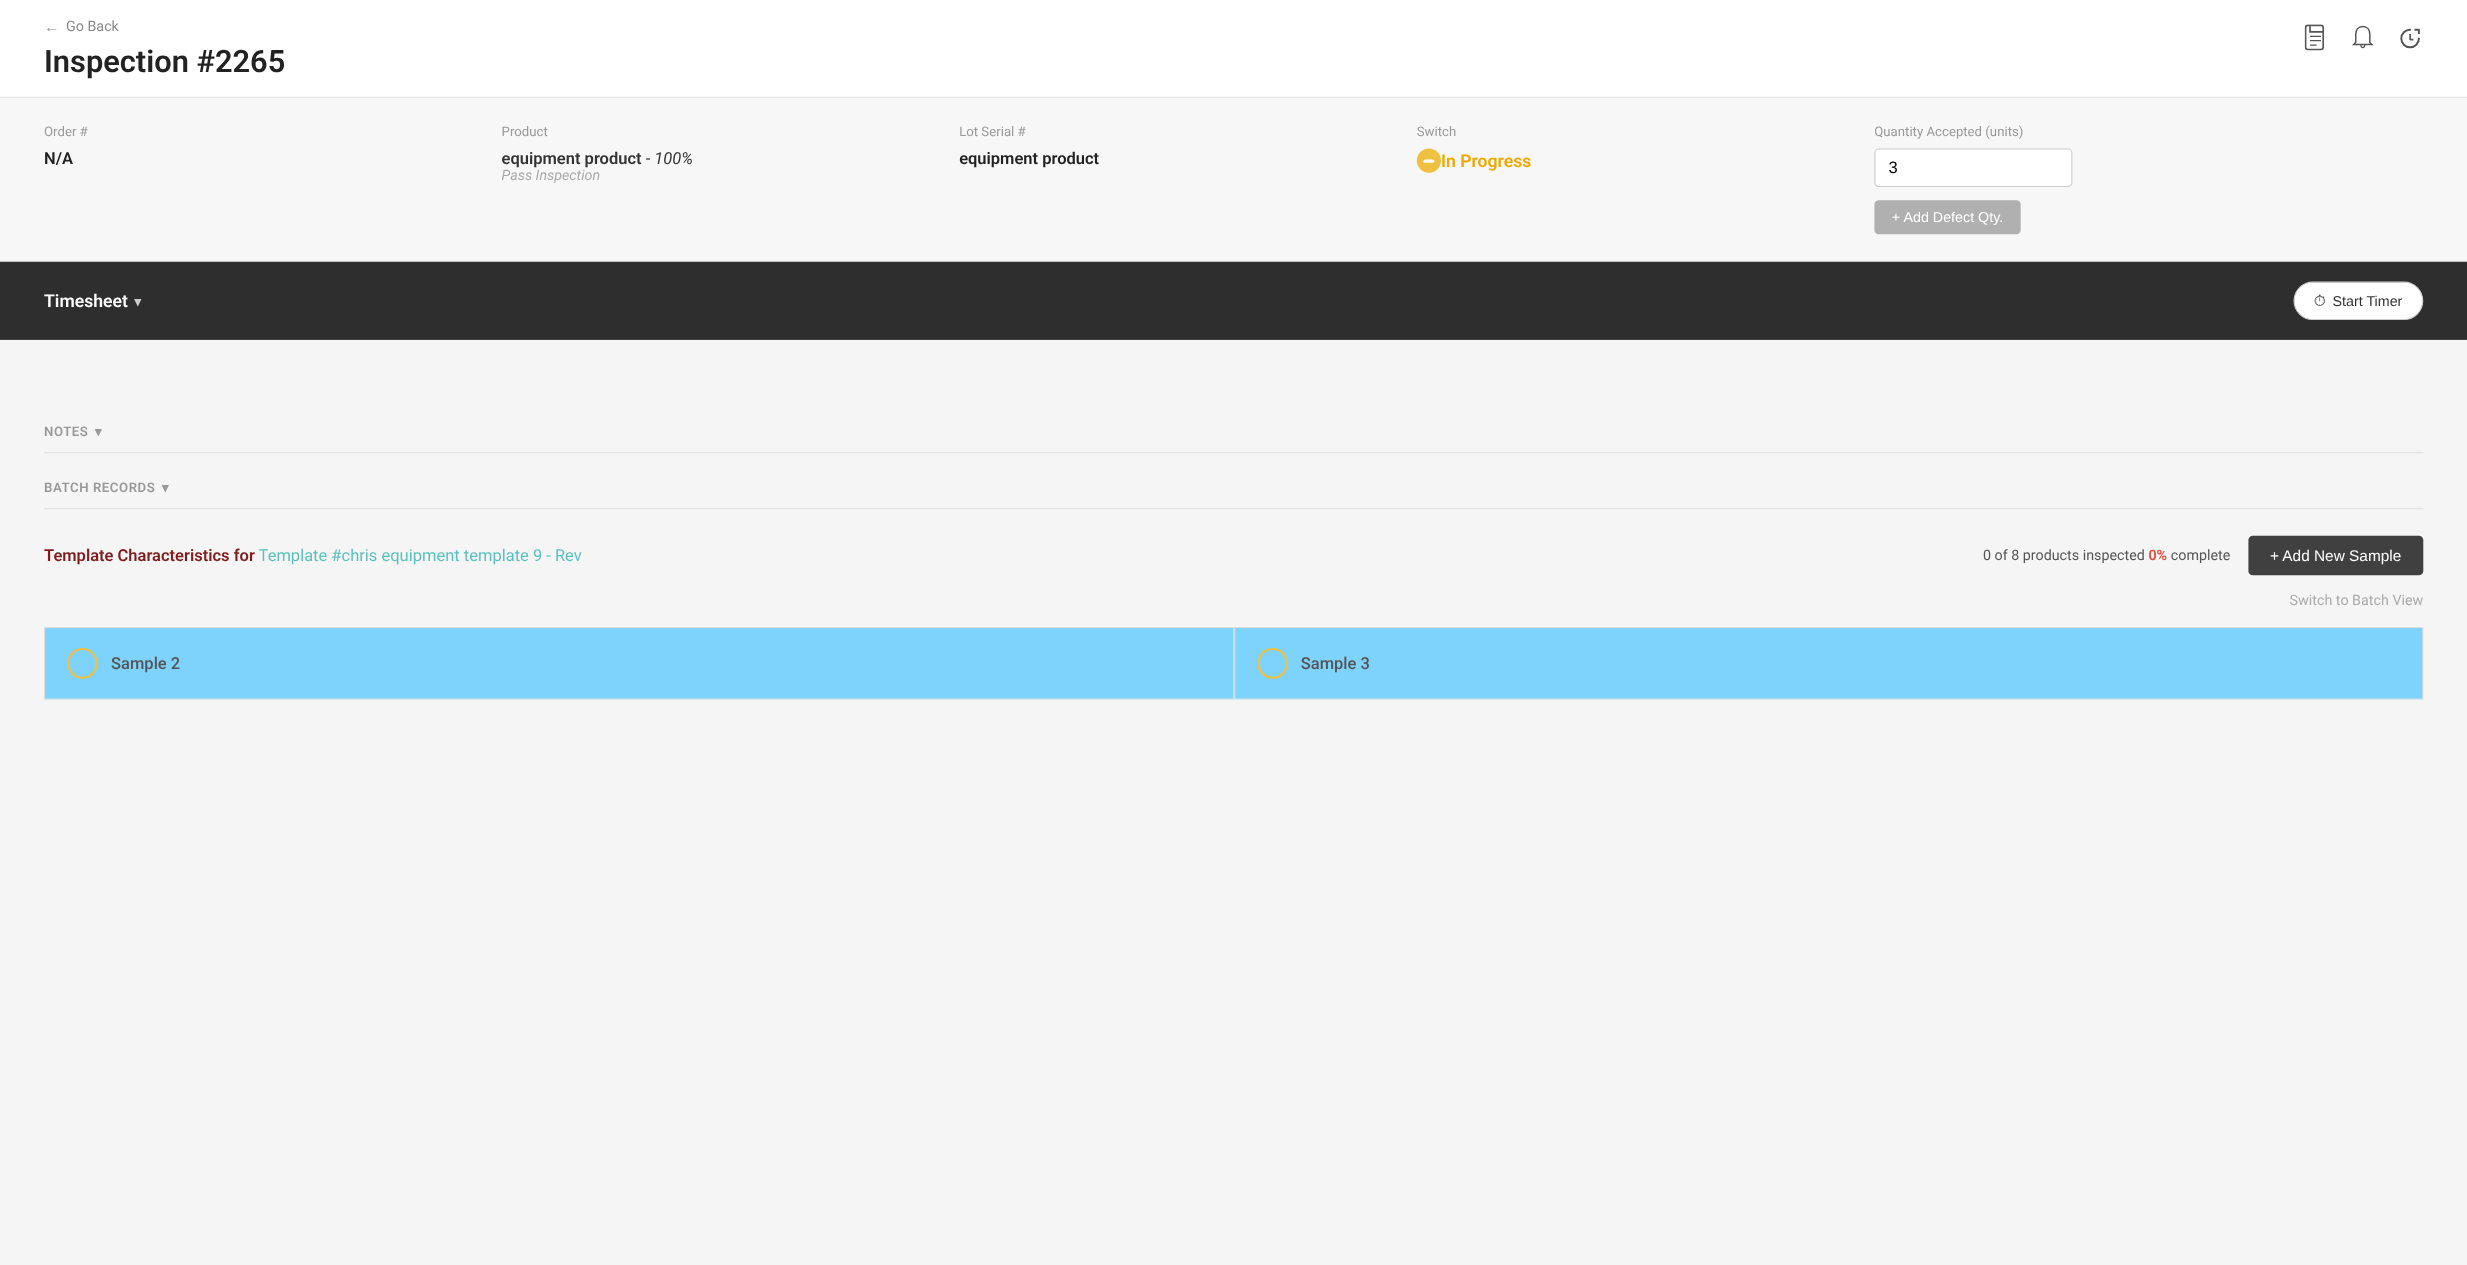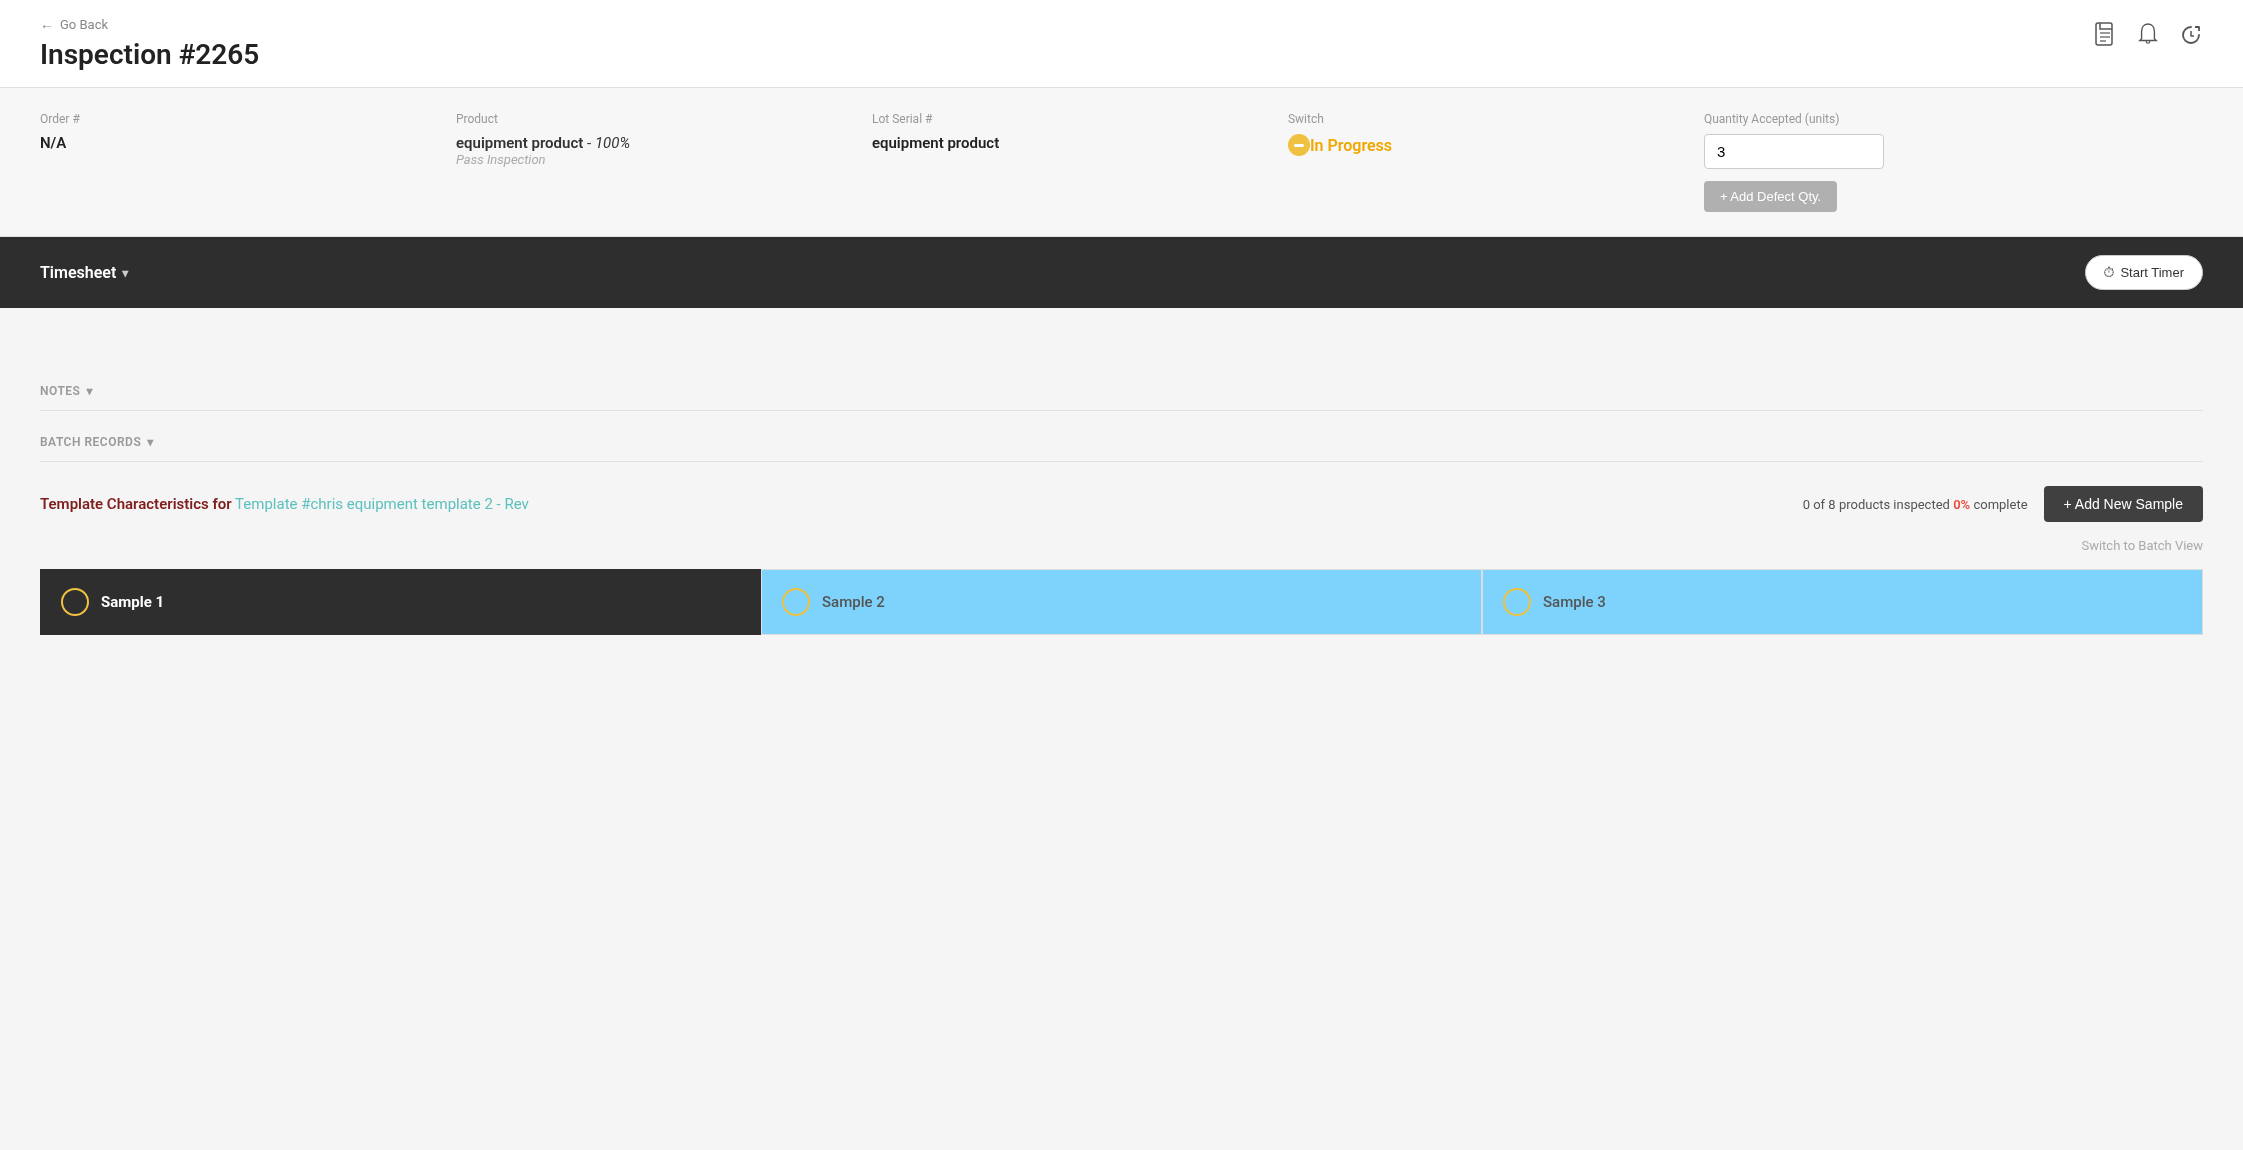--- a/index.html
+++ b/index.html
@@ -352,39 +352,35 @@
 
   <div class="section-header" style="margin-top:8px;">
     <span>BATCH RECORDS</span>
     <span class="chevron">▾</span>
   </div>
 
   <div class="template-section">
     <div class="template-header">
       <div class="template-title">
         <strong>Template Characteristics for</strong>
-        <span class="template-link">Template #chris equipment template 2 - Rev</span>
+        <span class="template-link">Template #chris equipment template 9 - Rev</span>
       </div>
       <div class="template-actions">
         <span class="inspection-progress">
           <span>0 of 8 products inspected</span>
           <span class="progress-pct">0%</span>
           <span> </span><span>complete</span>
         </span>
         <button class="add-sample-btn">+ Add New Sample</button>
       </div>
     </div>
 
     <div class="switch-batch">Switch to Batch View</div>
 
     <div class="sample-tabs">
-      <div class="sample-tab active">
-        <div class="sample-tab-circle"></div>
-        <span class="sample-tab-label">Sample 1</span>
-      </div>
       <div class="sample-tab">
         <div class="sample-tab-circle"></div>
         <span class="sample-tab-label">Sample 2</span>
       </div>
       <div class="sample-tab">
         <div class="sample-tab-circle"></div>
         <span class="sample-tab-label">Sample 3</span>
       </div>
     </div>
   </div>

